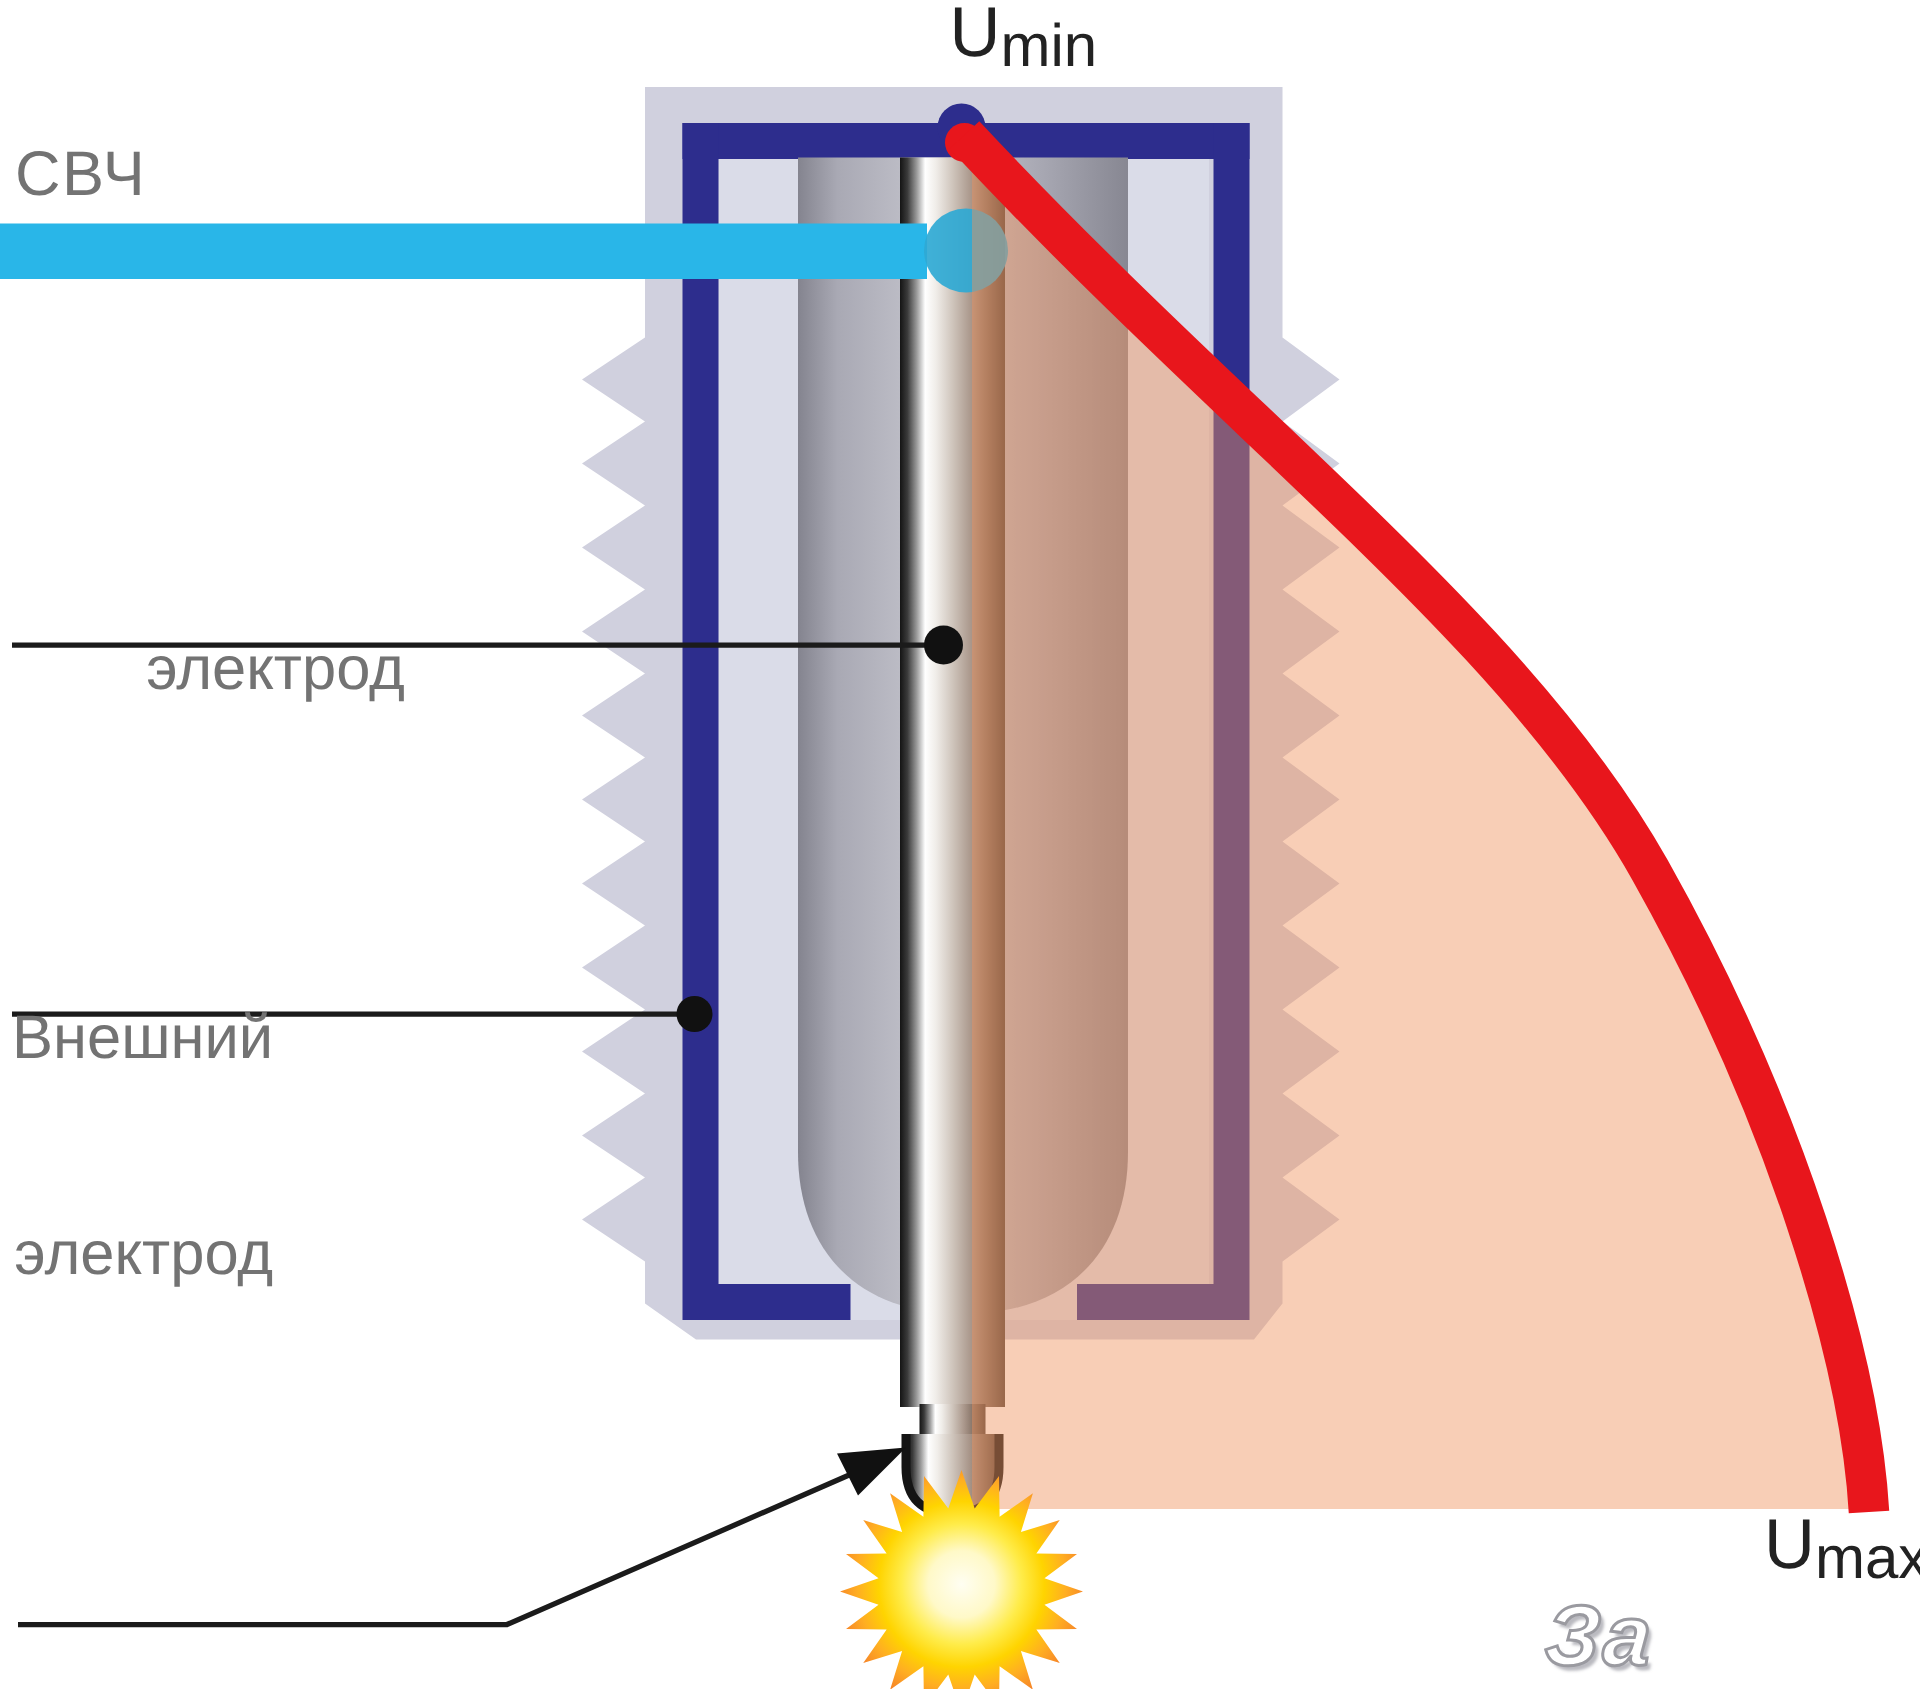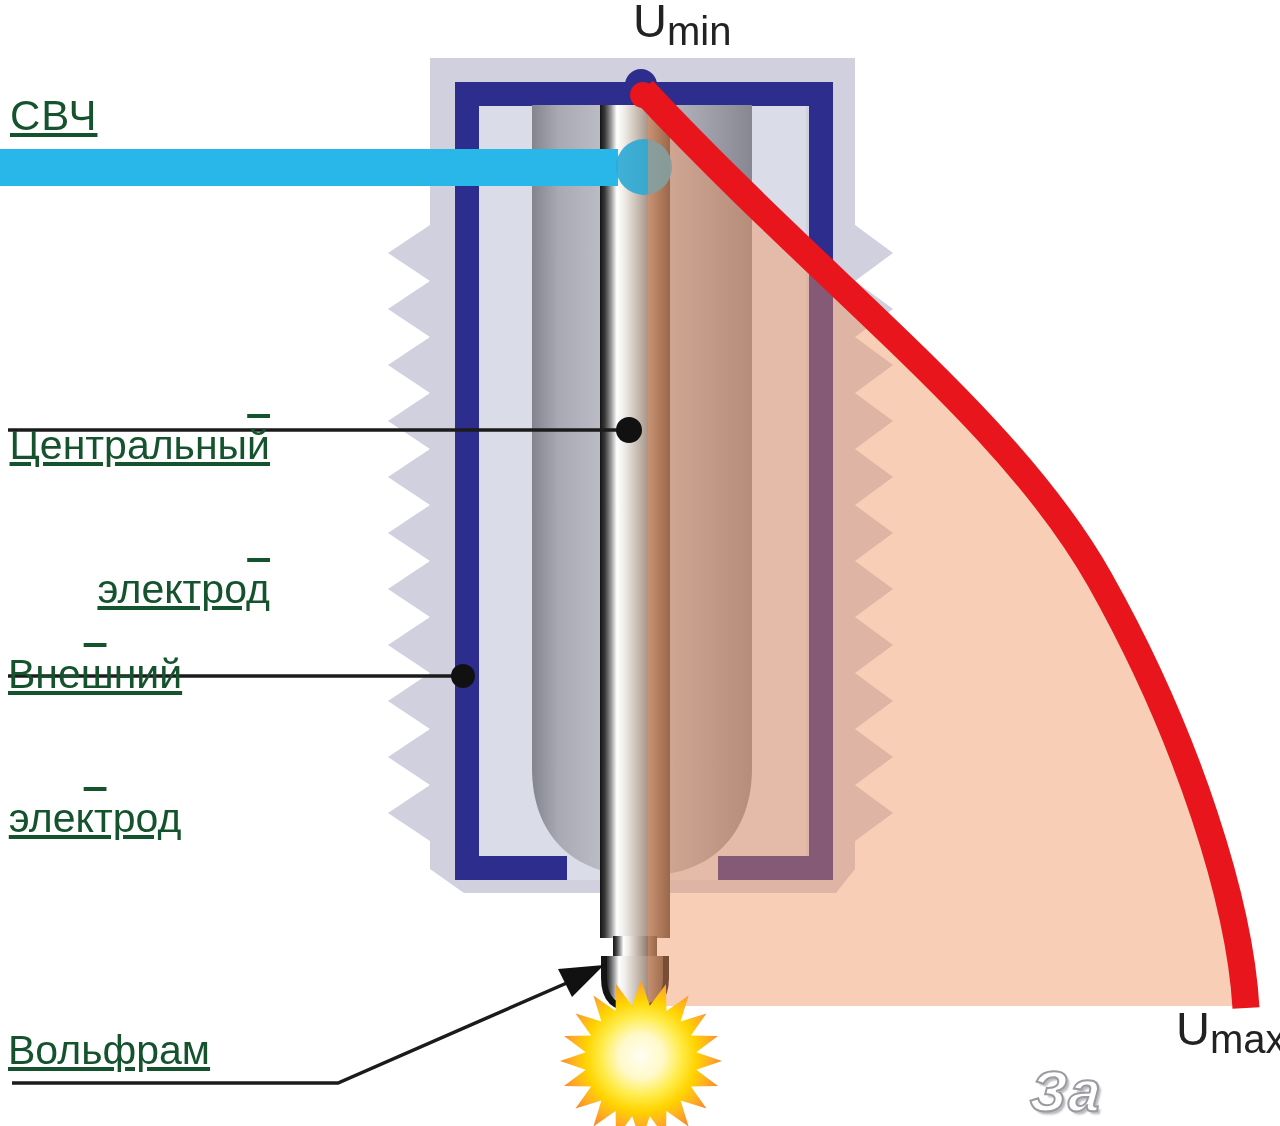--- a/index.html
+++ b/index.html
@@ -1,23 +1,23 @@
 <!DOCTYPE html>
 <html><head>
 <meta charset="utf-8">
 <style>
   html,body{margin:0;padding:0;background:#fff;}
   #stage{position:relative;width:1280px;height:1126px;background:#fff;overflow:hidden;
          font-family:"Liberation Sans", sans-serif;}
   #diagram{position:absolute;left:0;top:0;}
-  .lbl{position:absolute;color:#14532d;font-size:41px;line-height:48px;white-space:pre;text-decoration:underline;}
+  .lbl{position:absolute;color:#737373;font-size:41px;line-height:48px;white-space:pre;}
   .lbl2{display:block;}
   #svch-label{left:10px;top:92px;font-size:42px;letter-spacing:1px;}
   #central-label{left:0;top:325px;width:270px;text-align:right;}
-  #outer-label{left:8px;top:554px;text-align:center;}
+  #outer-label{left:8px;top:571px;text-align:right;}
   #tungsten-label{left:8px;top:1026px;}
   .uvolt{position:absolute;display:flex;align-items:flex-start;color:#222;}
   .uvolt .base{font-size:47px;font-weight:400;line-height:46px;}
   .uvolt .sub{font-size:40px;line-height:31px;margin-top:18px;}
   #u-min{left:633px;top:-2px;}
   #u-max{left:1176px;top:1006px;}
   #watermark{position:absolute;left:1028px;top:1058px;font-size:57px;font-weight:bold;
      font-style:italic;color:#ffffff;-webkit-text-stroke:2px #9a9aa0;letter-spacing:2px;
      text-shadow:3px 3px 2px rgba(130,130,140,.55);transform:skewX(-4deg);}
 </style>
@@ -88,30 +88,28 @@
 
   <polygon id="spark-star" fill="url(#sunGrad)" points="641.0,980.0 649.8,1005.7 666.0,984.0 666.4,1011.1 688.6,995.5 680.6,1021.4 706.5,1013.4 690.9,1035.6 718.0,1036.0 696.3,1052.2 722.0,1061.0 696.3,1069.8 718.0,1086.0 690.9,1086.4 706.5,1108.6 680.6,1100.6 688.6,1126.5 666.4,1110.9 666.0,1138.0 649.8,1116.3 641.0,1142.0 632.2,1116.3 616.0,1138.0 615.6,1110.9 593.4,1126.5 601.4,1100.6 575.5,1108.6 591.1,1086.4 564.0,1086.0 585.7,1069.8 560.0,1061.0 585.7,1052.2 564.0,1036.0 591.1,1035.6 575.5,1013.4 601.4,1021.4 593.4,995.5 615.6,1011.1 616.0,984.0 632.2,1005.7"></polygon>
 
   <polyline points="12,1083 338,1083 592,972" fill="none" stroke-width="3.5" stroke="#1b1b1b"></polyline>
   <polygon points="604,965 572,997 558,969" fill="#111"></polygon>
 </svg>
 
 <div class="lbl" id="svch-label">СВЧ</div>
 
 <div class="lbl" id="central-label">
-  <span class="lbl2">Центральный</span>
   <span class="lbl2">электрод</span>
 </div>
 
 <div class="lbl" id="outer-label">
   <span class="lbl2">Внешний</span>
   <span class="lbl2">электрод</span>
 </div>
 
-<div class="lbl" id="tungsten-label">Вольфрам</div>
 
 <div class="uvolt" id="u-min">
   <span class="base">U</span>
   <span class="sub">min</span>
 </div>
 
 <div class="uvolt" id="u-max">
   <span class="base">U</span>
   <span class="sub">max</span>
 </div>

